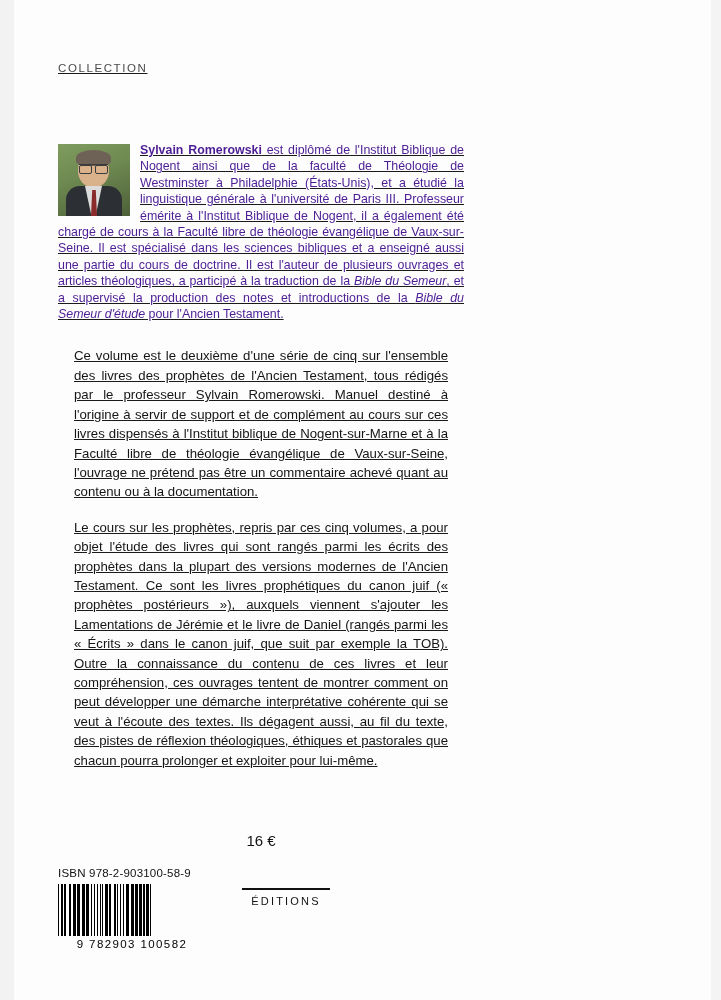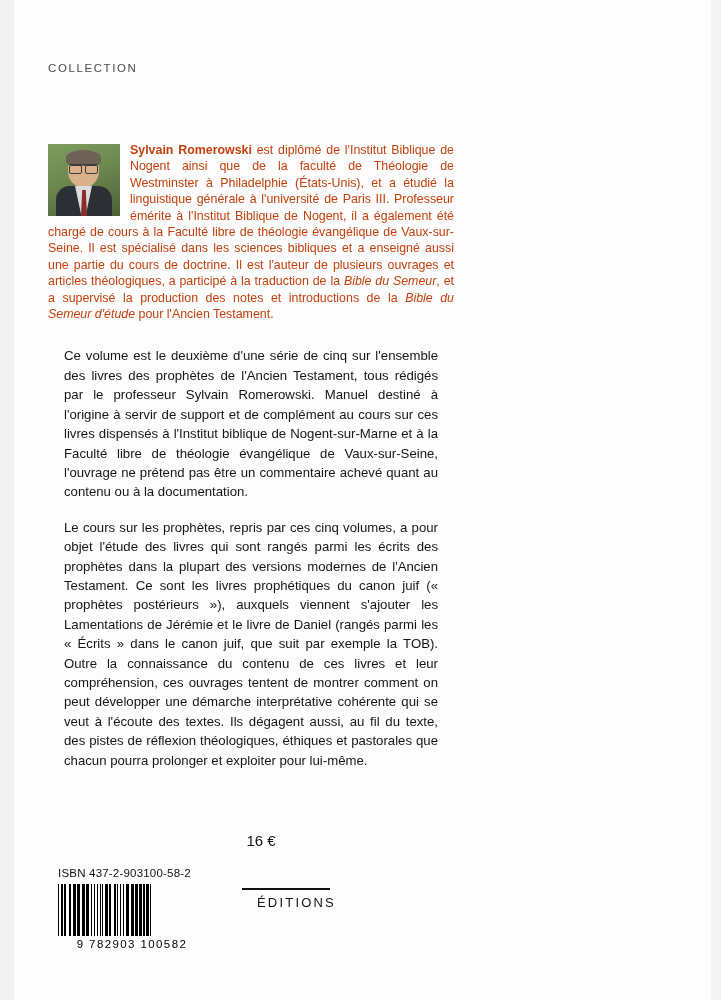--- a/index.html
+++ b/index.html
@@ -29,23 +29,24 @@
   }
   .edge-right {
     position: absolute;
     right: 0; top: 0; bottom: 0;
     width: 10px;
     background: #f4f4f4;
   }
 
   .content {
     position: absolute;
-    left: 48px;
+    left: 58px;
     top: 62px;
     width: 406px;
+    text-decoration: underline;
   }
 
   
   .collection-label {
     font-size: 11.5px;
     letter-spacing: 1.6px;
     color: #4a4a4a;
     text-transform: uppercase;
     font-weight: 400;
   }
@@ -57,21 +58,21 @@
     margin-top: 5px;
     text-transform: uppercase;
   }
 
   
   .bio-block {
     margin-top: 68px;
     font-size: 12.4px;
     line-height: 16.4px;
     text-align: justify;
-    color: #c2410c;
+    color: #4c1d95;
   }
   .portrait {
     float: left;
     width: 72px;
     height: 72px;
     margin: 2px 10px 2px 0;
     background: linear-gradient(160deg,#7f9c5e 0%, #6f8a52 40%, #4d6038 100%);
     position: relative;
     overflow: hidden;
   }
@@ -202,24 +203,23 @@
     letter-spacing: -1px;
     line-height: 40px;
     color: #111;
   }
   .pub-rule {
     height: 2px;
     background: #111;
     margin: 4px 6px 5px 6px;
   }
   .pub-name {
-    font-size: 13px;
+    font-size: 11px;
     letter-spacing: 2.2px;
     color: #111;
-    text-align: right;
   }
 </style>
 </head>
 <body>
 
 <div class="page">
   <div class="edge-left"></div>
   <div class="edge-right"></div>
 
   <div class="content">
@@ -242,21 +242,21 @@
 
     <div class="description">
       <p>Ce volume est le deuxième d'une série de cinq sur l'ensemble des livres des prophètes de l'Ancien Testament, tous rédigés par le professeur Sylvain Romerowski. Manuel destiné à l'origine à servir de support et de complément au cours sur ces livres dispensés à l'Institut biblique de Nogent-sur-Marne et à la Faculté libre de théologie évangélique de Vaux-sur-Seine, l'ouvrage ne prétend pas être un commentaire achevé quant au contenu ou à la documentation.</p>
       <p>Le cours sur les prophètes, repris par ces cinq volumes, a pour objet l'étude des livres qui sont rangés parmi les écrits des prophètes dans la plupart des versions modernes de l'Ancien Testament. Ce sont les livres prophétiques du canon juif (« prophètes postérieurs »), auxquels viennent s'ajouter les Lamentations de Jérémie et le livre de Daniel (rangés parmi les « Écrits » dans le canon juif, que suit par exemple la TOB). Outre la connaissance du contenu de ces livres et leur compréhension, ces ouvrages tentent de montrer comment on peut développer une démarche interprétative cohérente qui se veut à l'écoute des textes. Ils dégagent aussi, au fil du texte, des pistes de réflexion théologiques, éthiques et pastorales que chacun pourra prolonger et exploiter pour lui-même.</p>
     </div>
 
   </div>
 
   <div class="price">16 €</div>
 
-  <div class="isbn-text">ISBN 437-2-903100-58-2</div>
+  <div class="isbn-text">ISBN 978-2-903100-58-9</div>
 
   <div class="barcode-wrap">
     <div class="barcode" id="barcode-bars">
         <i style="width: 1px;"></i>
         <i style="width: 2px; background: transparent;"></i>
         <i style="width: 2px;"></i>
         <i style="width: 1px; background: transparent;"></i>
         <i style="width: 2px;"></i>
         <i style="width: 3px; background: transparent;"></i>
         <i style="width: 2px;"></i>

